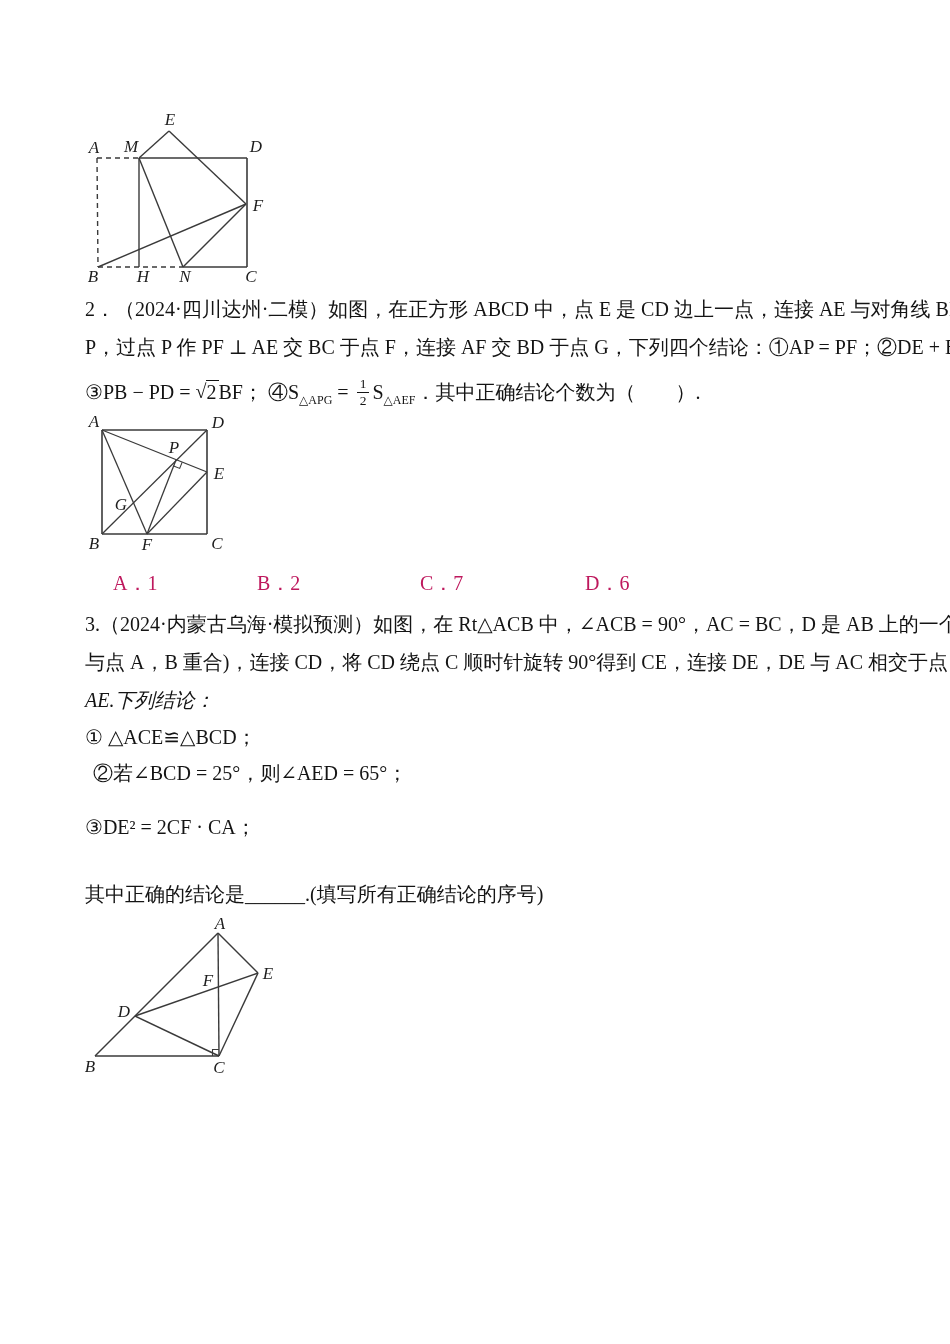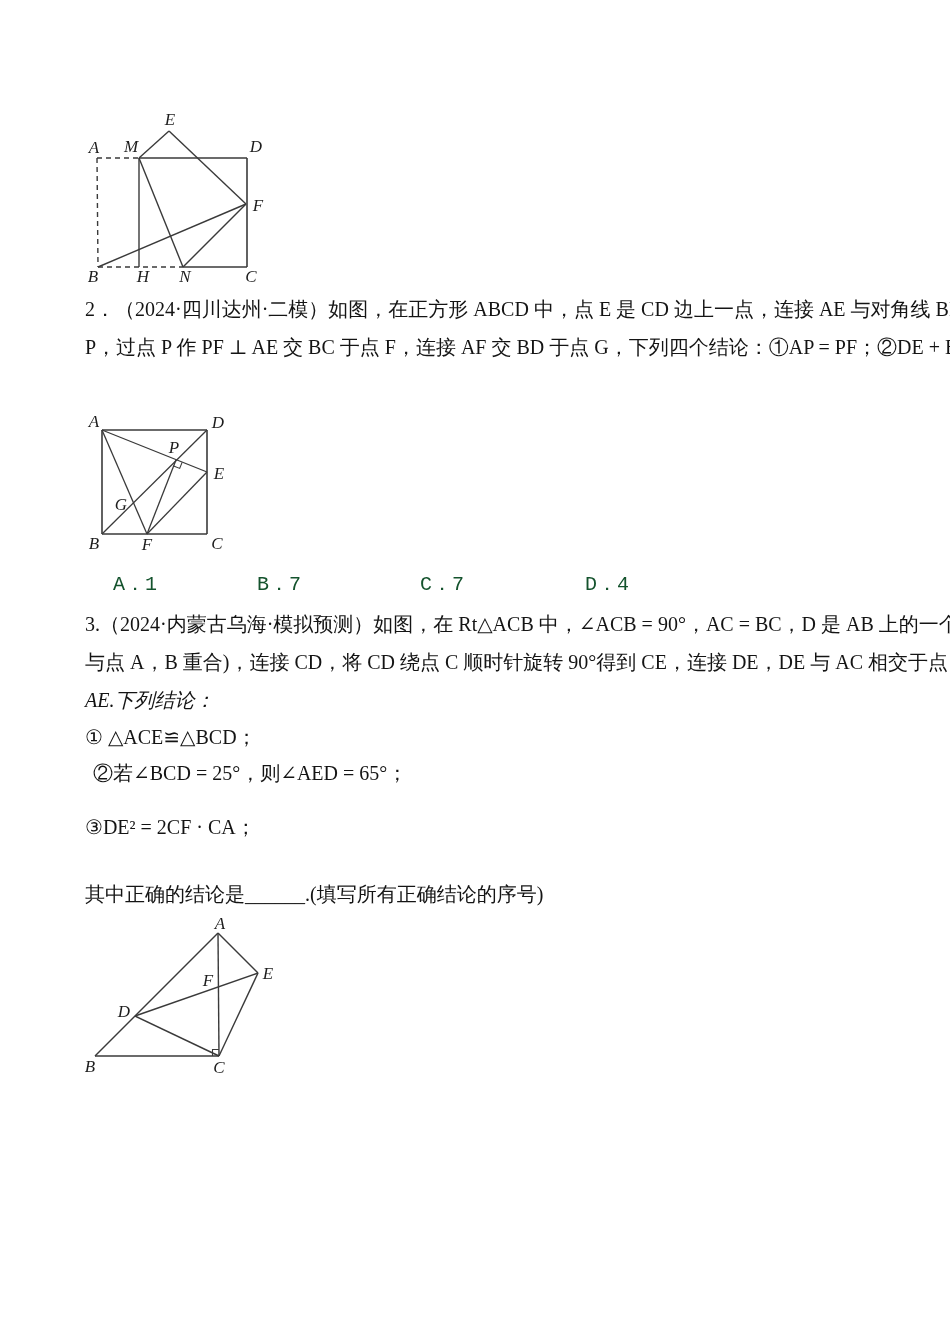--- a/index.html
+++ b/index.html
@@ -31,21 +31,21 @@
   .msub{font-size:12px;vertical-align:-5px;letter-spacing:0;}
   .frac{
     display:inline-flex;flex-direction:column;align-items:center;
     vertical-align:middle;font-size:13.5px;line-height:1.15;margin:0 3px;
     transform:translateY(-2px);
   }
   .frac .num{border-bottom:1.2px solid #141414;padding:0 3px;}
   .frac .den{padding:0 3px;}
   .radsign{display:inline-block;transform:translateY(-1px);}
   .radicand{border-top:1.3px solid #141414;padding:0 2px 0 1px;margin-left:-1px;}
-  .opt{position:absolute;font-size:20px;white-space:nowrap;color:#14532d;font-family:Liberation Mono, monospace;}
+  .opt{position:absolute;font-size:20px;white-space:nowrap;color:#be185d;}
 </style>
 </head>
 <body>
 
 <div class="page">
 
   <svg class="fig" style="left:80px;top:95px;" width="215" height="200" viewBox="80 95 215 200">
 
     <line x1="97" y1="158" x2="139" y2="158" stroke-width="1.4" stroke-dasharray="5 4"></line>
     <line x1="97" y1="158" x2="98" y2="267" stroke-width="1.4" stroke-dasharray="5 4"></line>
@@ -68,20 +68,26 @@
     <text x="256" y="152">D</text>
     <text x="258" y="211">F</text>
     <text x="93" y="282">B</text>
     <text x="143" y="282">H</text>
     <text x="185" y="282">N</text>
     <text x="251" y="282">C</text>
   </svg>
 
   <div class="tline" style="top:297px;">2．（2024·四川达州·二模）如图，在正方形 ABCD 中，点 E 是 CD 边上一点，连接 AE 与对角线 BD 交于点</div>
   <div class="tline" style="top:335px;">P，过点 P 作 PF ⊥ AE 交 BC 于点 F，连接 AF 交 BD 于点 G，下列四个结论：①AP = PF；②DE + BF = EF；</div>
+  <div class="tline" style="top:378px;">
+    <span>③PB − PD = </span><span class="radsign">√</span><span class="radicand">2</span><span>BF；  ④S</span><span class="msub">△APG</span><span> = </span><span class="frac">
+        <span class="num">1</span>
+        <span class="den">2</span>
+      </span><span>S</span><span class="msub">△AEF</span><span>．其中正确结论个数为（　　）.</span>
+  </div>
 
   <svg class="fig" style="left:80px;top:415px;" width="170" height="150" viewBox="80 415 170 150">
 
     <line x1="102" y1="430" x2="207" y2="430" stroke-width="1.6"></line>
     <line x1="207" y1="430" x2="207" y2="534" stroke-width="1.6"></line>
     <line x1="102" y1="534" x2="207" y2="534" stroke-width="1.6"></line>
     <line x1="102" y1="430" x2="102" y2="534" stroke-width="1.6"></line>
 
     <line x1="102" y1="534" x2="207" y2="430" stroke-width="1.3"></line>
     <line x1="102" y1="430" x2="207" y2="472" stroke-width="1.3"></line>
@@ -95,23 +101,23 @@
     <text x="218" y="428">D</text>
     <text x="174" y="453">P</text>
     <text x="219" y="479">E</text>
     <text x="121" y="510">G</text>
     <text x="94" y="549">B</text>
     <text x="147" y="550">F</text>
     <text x="217" y="549">C</text>
   </svg>
 
   <div class="opt" style="left:113px;top:570px;">A．1</div>
-  <div class="opt" style="left:257px;top:570px;">B．7</div>
+  <div class="opt" style="left:257px;top:570px;">B．2</div>
   <div class="opt" style="left:420px;top:570px;">C．7</div>
-  <div class="opt" style="left:585px;top:570px;">D．4</div>
+  <div class="opt" style="left:585px;top:570px;">D．6</div>
 
   <div class="tline" style="top:612px;">3.（2024·内蒙古乌海·模拟预测）如图，在 Rt△ACB 中，∠ACB = 90°，AC = BC，D 是 AB 上的一个动点(不</div>
   <div class="tline" style="top:650px;">与点 A，B 重合)，连接 CD，将 CD 绕点 C 顺时针旋转 90°得到 CE，连接 DE，DE 与 AC 相交于点 F，连接</div>
   <div class="tline" style="top:688px;font-style:italic;">AE.下列结论：</div>
   <div class="tline" style="top:725px;">① △ACE≌△BCD；</div>
   <div class="tline" style="top:761px;margin-left:8px;">②若∠BCD = 25°，则∠AED = 65°；</div>
   <div class="tline" style="top:815px;">③DE² = 2CF · CA；</div>
   <div class="tline" style="top:882px;">其中正确的结论是______.(填写所有正确结论的序号)</div>
 
   <svg class="fig" style="left:80px;top:912px;" width="210" height="170" viewBox="80 912 210 170">

